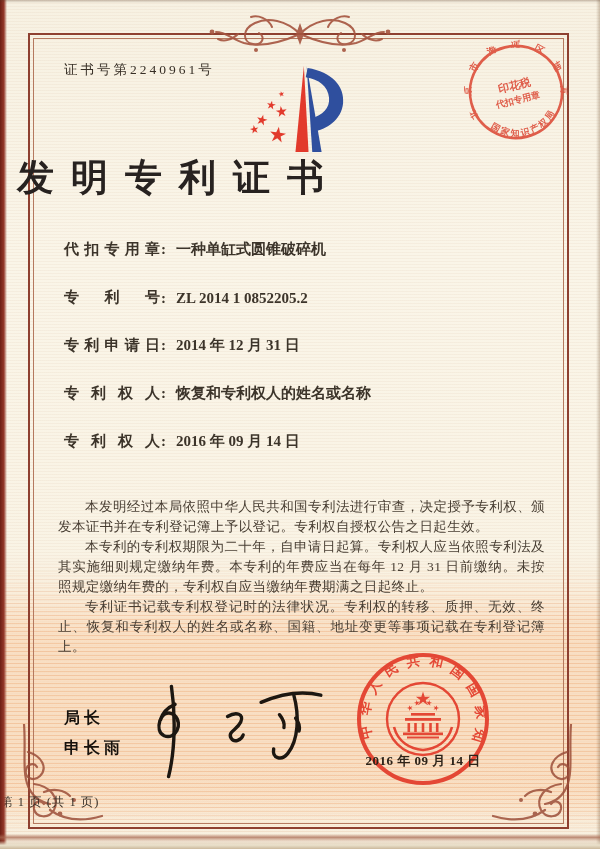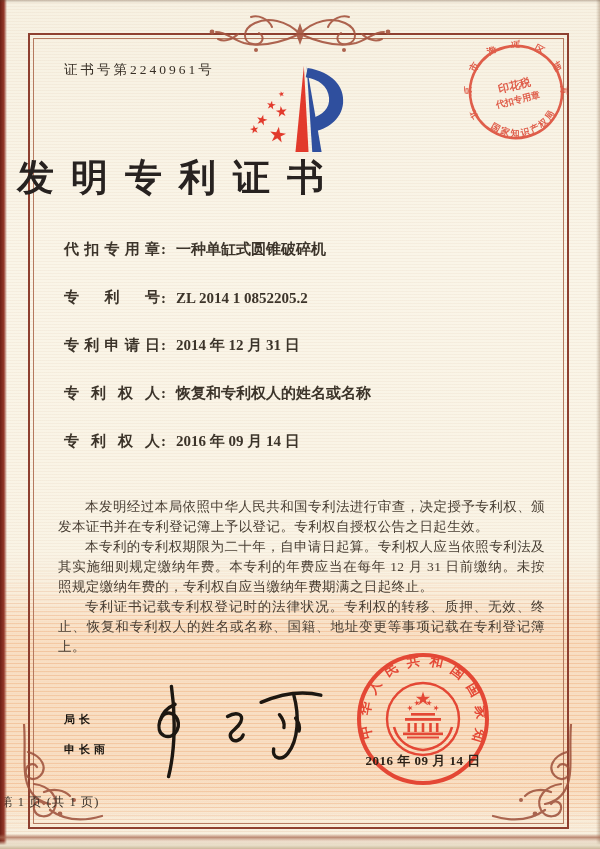--- a/index.html
+++ b/index.html
@@ -47,23 +47,23 @@
   .fields{position:absolute; left:64px; top:240px; width:470px;}
   .field-row{margin-bottom:30px; height:18px; font-size:15px; font-weight:600; color:#3c342a; white-space:nowrap;}
   .flabel{display:inline-block; width:96px; text-align:justify; text-align-last:justify; vertical-align:bottom;}
   .fcolon{margin-left:1px;}
   .fvalue{margin-left:10px;}
   .body-text{
     position:absolute; left:58px; top:497px; width:487px;
     font-size:13.5px; line-height:20px; color:#473d32; text-align:justify; letter-spacing:.4px;
   }
   .body-text p{margin:0; text-indent:2em;}
-  .officer{position:absolute; left:64px; top:704px; font-size:11px; font-weight:700;
+  .officer{position:absolute; left:64px; top:704px; font-size:16px; font-weight:700;
     letter-spacing:4px; color:#17120d; line-height:30px;
-    font-family:Liberation Sans, sans-serif;}
+    font-family:Liberation Mono, monospace;}
   .autograph{position:absolute; left:142px; top:676px; transform:rotate(-2deg);}
   .seal{position:absolute; left:352px; top:648px; opacity:.9;}
   .seal-date{position:absolute; left:356px; top:752px; width:134px; text-align:center;
     font-size:13px; font-weight:600; color:#2c2319; z-index:6; letter-spacing:.5px;}
   .footer{position:absolute; left:0; top:794px; width:508px; text-align:left;
     font-size:12.5px; color:#3a322a; letter-spacing:1px;}
 </style>
 </head>
 <body>
 

